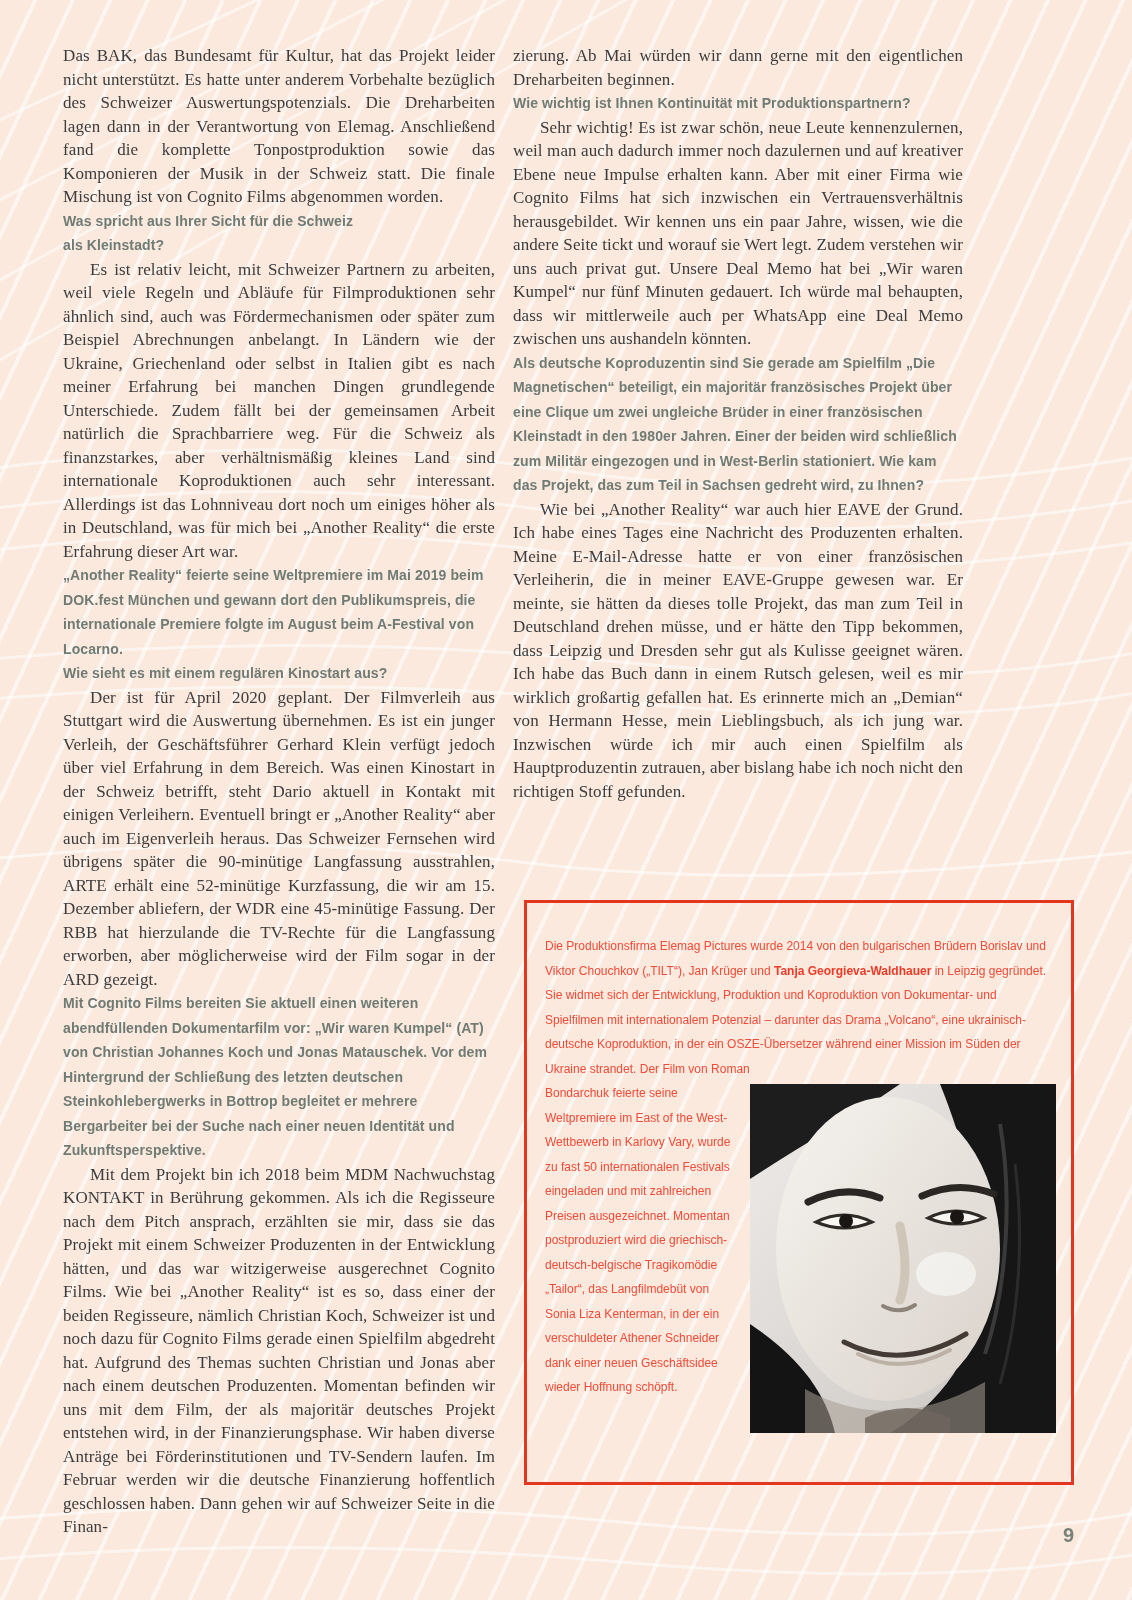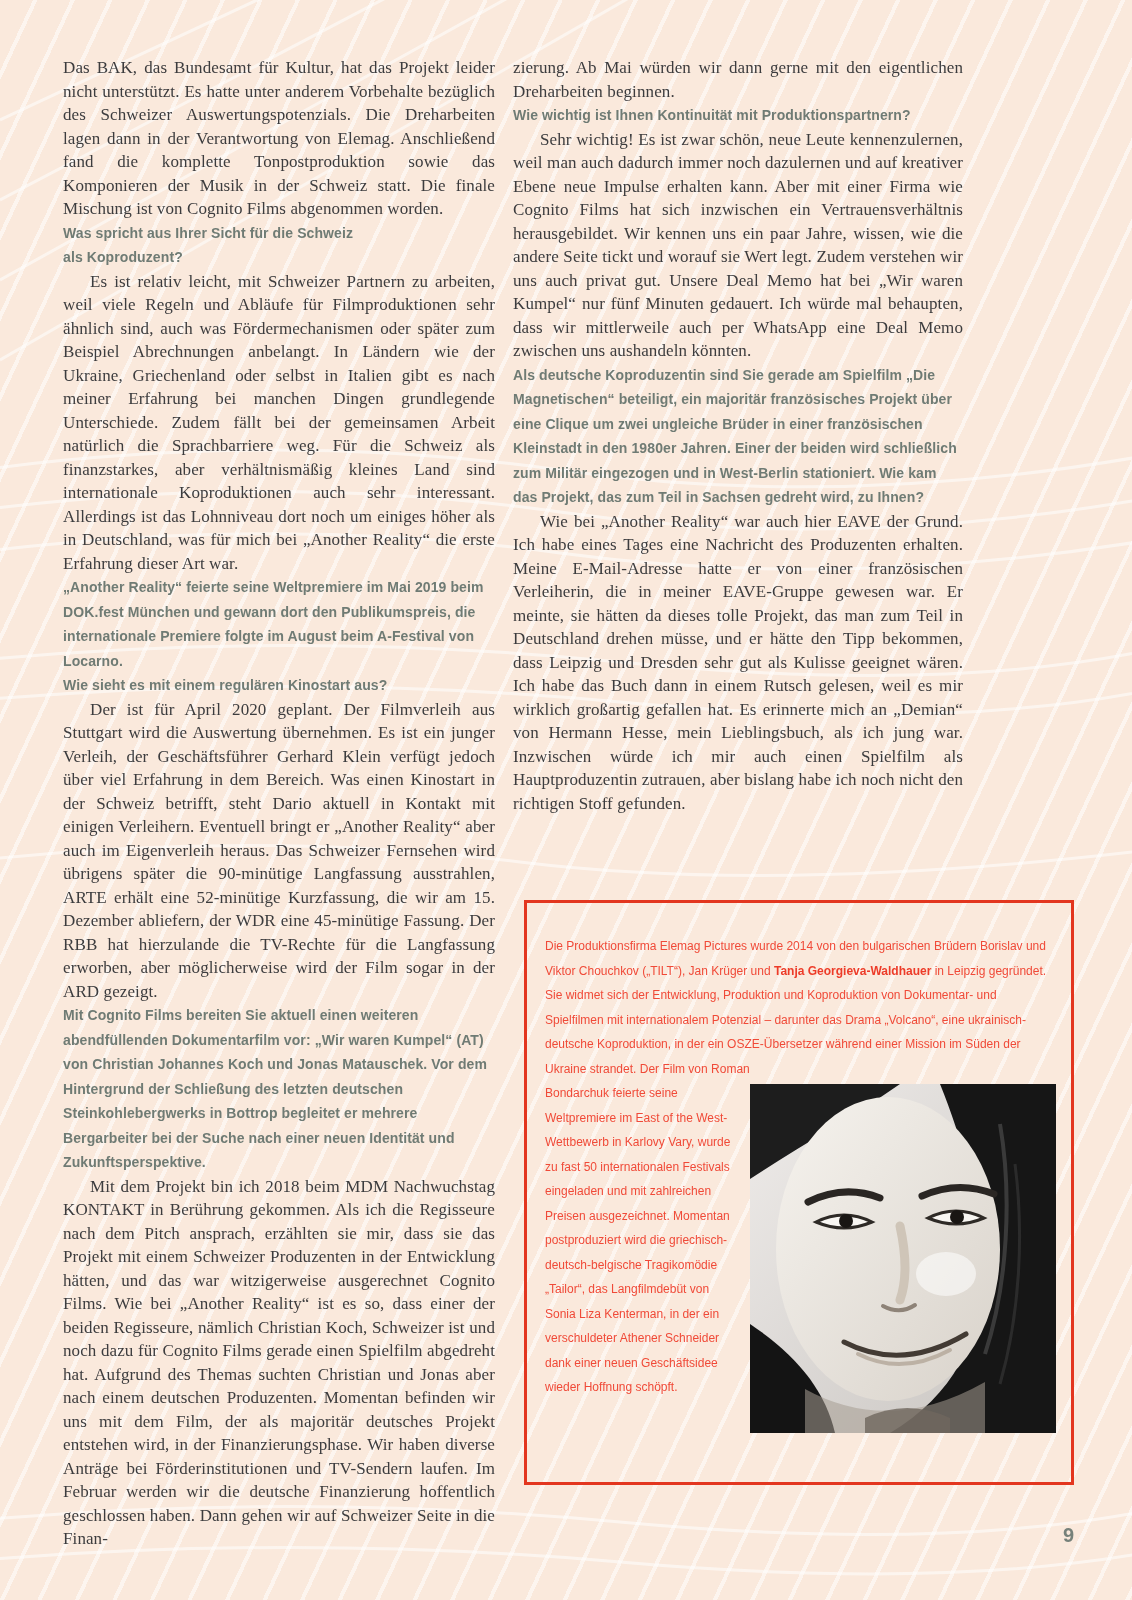--- a/index.html
+++ b/index.html
@@ -13,21 +13,21 @@
   
   .bg-stripes{
     position:absolute;inset:0;
     background:
       repeating-linear-gradient(115deg, rgba(255,255,255,0) 0 30px, rgba(255,255,255,.55) 30px 34px);
     pointer-events:none;
   }
   .bg-svg{position:absolute;inset:0;pointer-events:none;}
   .content{position:absolute;inset:0;}
 
-  .col{position:absolute;top:56px;color:#3c3c3e;font-size:17px;line-height:23.5px;text-align:justify;letter-spacing:.1px;}
+  .col{position:absolute;top:44px;color:#3c3c3e;font-size:17px;line-height:23.5px;text-align:justify;letter-spacing:.1px;}
   .col-left{left:63px;width:432px;}
   .col-right{left:513px;width:450px;}
   .col p{margin:0;}
   .col p.indent{text-indent:27px;}
   .q{
     font-family:"Liberation Sans", sans-serif;
     font-weight:bold;
     color:#6f7b74;
     font-size:14px;line-height:24.5px;
     text-align:left;
@@ -78,21 +78,21 @@
     <path d="M0,280 L 540,-20"></path>
     <path d="M0,360 L 660,-20"></path>
   </g>
 </svg>
 
 <div class="content">
 
   <div class="col col-left">
     <p>Das BAK, das Bundesamt für Kultur, hat das Projekt leider nicht unterstützt. Es hatte unter anderem Vorbehalte bezüglich des Schweizer Auswertungspotenzials. Die Dreharbeiten lagen dann in der Verantwortung von Elemag. Anschließend fand die komplette Tonpostproduktion sowie das Komponieren der Musik in der Schweiz statt. Die finale Mischung ist von Cognito Films abgenommen worden.</p>
     <p class="q">Was spricht aus Ihrer Sicht für die Schweiz
-als Koproduzent?</p>
+als Kleinstadt?</p>
     <p class="indent">Es ist relativ leicht, mit Schweizer Partnern zu arbeiten, weil viele Regeln und Abläufe für Filmproduktionen sehr ähnlich sind, auch was Fördermechanismen oder später zum Beispiel Abrechnungen anbelangt. In Ländern wie der Ukraine, Griechenland oder selbst in Italien gibt es nach meiner Erfahrung bei manchen Dingen grundlegende Unterschiede. Zudem fällt bei der gemeinsamen Arbeit natürlich die Sprachbarriere weg. Für die Schweiz als finanzstarkes, aber verhältnismäßig kleines Land sind internationale Koproduktionen auch sehr interessant. Allerdings ist das Lohnniveau dort noch um einiges höher als in Deutschland, was für mich bei „Another Reality“ die erste Erfahrung dieser Art war.</p>
     <p class="q">„Another Reality“ feierte seine Weltpremiere im Mai 2019 beim DOK.fest München und gewann dort den Publikumspreis, die internationale Premiere folgte im August beim A-Festival von Locarno.
 Wie sieht es mit einem regulären Kinostart aus?</p>
     <p class="indent">Der ist für April 2020 geplant. Der Filmverleih aus Stuttgart wird die Auswertung übernehmen. Es ist ein junger Verleih, der Geschäftsführer Gerhard Klein verfügt jedoch über viel Erfahrung in dem Bereich. Was einen Kinostart in der Schweiz betrifft, steht Dario aktuell in Kontakt mit einigen Verleihern. Eventuell bringt er „Another Reality“ aber auch im Eigenverleih heraus. Das Schweizer Fernsehen wird übrigens später die 90-minütige Langfassung ausstrahlen, ARTE erhält eine 52-minütige Kurzfassung, die wir am 15. Dezember abliefern, der WDR eine 45-minütige Fassung. Der RBB hat hierzulande die TV-Rechte für die Langfassung erworben, aber möglicherweise wird der Film sogar in der ARD gezeigt.</p>
     <p class="q">Mit Cognito Films bereiten Sie aktuell einen weiteren abendfüllenden Dokumentarfilm vor: „Wir waren Kumpel“ (AT) von Christian Johannes Koch und Jonas Matauschek. Vor dem Hintergrund der Schließung des letzten deutschen Steinkohlebergwerks in Bottrop begleitet er mehrere Bergarbeiter bei der Suche nach einer neuen Identität und Zukunftsperspektive.</p>
     <p class="indent">Mit dem Projekt bin ich 2018 beim MDM Nachwuchstag KONTAKT in Berührung gekommen. Als ich die Regisseure nach dem Pitch ansprach, erzählten sie mir, dass sie das Projekt mit einem Schweizer Produzenten in der Entwicklung hätten, und das war witzigerweise ausgerechnet Cognito Films. Wie bei „Another Reality“ ist es so, dass einer der beiden Regisseure, nämlich Christian Koch, Schweizer ist und noch dazu für Cognito Films gerade einen Spielfilm abgedreht hat. Aufgrund des Themas suchten Christian und Jonas aber nach einem deutschen Produzenten. Momentan befinden wir uns mit dem Film, der als majoritär deutsches Projekt entstehen wird, in der Finanzierungsphase. Wir haben diverse Anträge bei Förderinstitutionen und TV-Sendern laufen. Im Februar werden wir die deutsche Finanzierung hoffentlich geschlossen haben. Dann gehen wir auf Schweizer Seite in die Finan-</p>
   </div>
 
   <div class="col col-right">
     <p>zierung. Ab Mai würden wir dann gerne mit den eigentlichen Dreharbeiten beginnen.</p>

